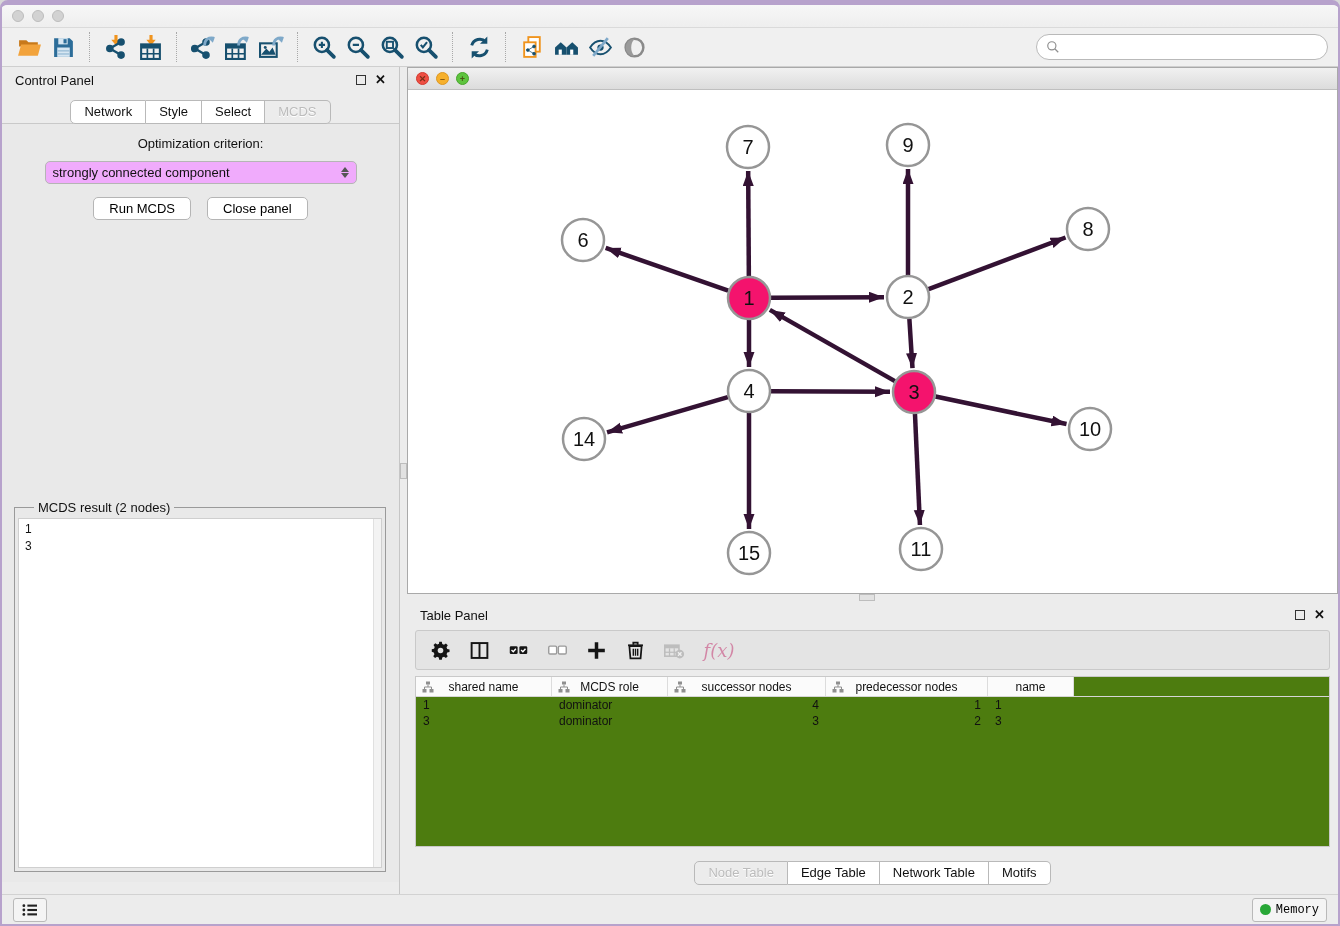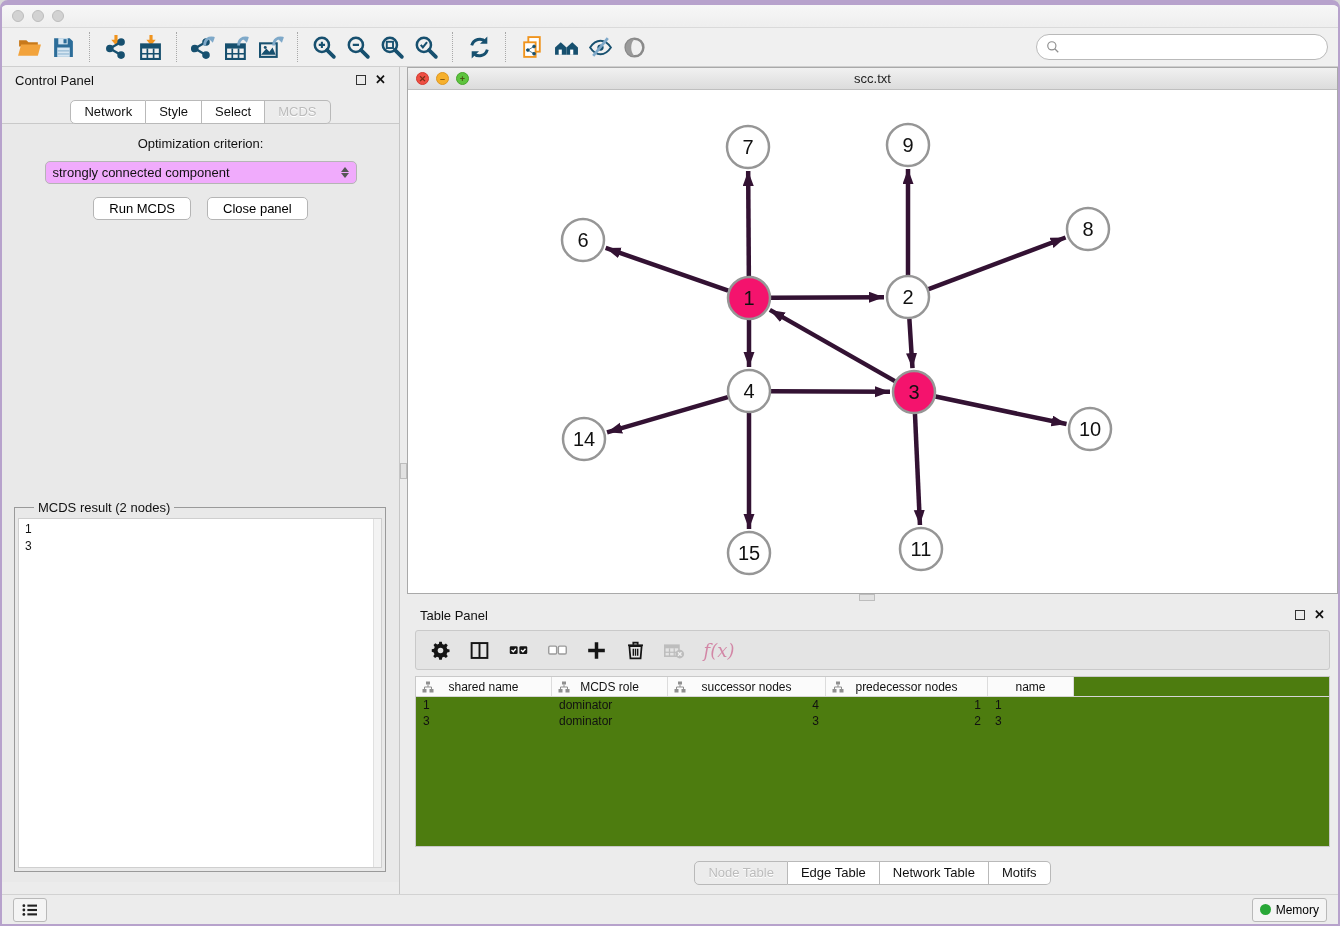--- a/index.html
+++ b/index.html
@@ -82,21 +82,21 @@
   .th{position:relative;display:flex;align-items:center;justify-content:center;font-size:12px;
       border-right:1px solid #dcdcdc;background:#fbfbfb;cursor:pointer;}
   .th .treeic{position:absolute;left:6px;width:12px;height:12px;}
   .th .treeic svg{width:100%;height:100%;display:block;}
   .trow{display:flex;height:16px;align-items:center;font-size:12px;cursor:default;}
   .td{padding:0 7px;overflow:hidden;white-space:nowrap;}
   .tp-tabs{margin:14px 0 9px;}
   
   .status{height:30px;border-top:1px solid #d2d2d2;display:flex;align-items:center;padding:0 11px;background:#ececec;}
   .sbtn{height:24px;background:#f4f4f4;border:1px solid #b9b9b9;border-radius:3px;display:flex;align-items:center;
-        justify-content:center;padding:0 7px;gap:5px;font-size:12px;font-family:Liberation Sans, sans-serif;cursor:pointer;}
+        justify-content:center;padding:0 7px;gap:5px;font-size:12px;font-family:Liberation Mono, monospace;cursor:pointer;}
   .mem-dot{width:11px;height:11px;border-radius:50%;background:#28a737;}
 </style>
 </head>
 <body>
 
 <div class="app">
 
   <div class="titlebar">
     <div class="lights">
       <span class="light"></span>
@@ -358,21 +358,20 @@
       </div>
 
     <div class="rightcol">
       <div class="netwin">
         <div class="netwin-tb">
           <div class="tl">
             <span class="red">✕</span>
             <span class="yel">–</span>
             <span class="grn">+</span>
           </div>
-          <div class="netwin-title">scc.txt</div>
         </div>
         <div class="canvas">
           <svg id="graph" viewBox="0 0 929 503" preserveAspectRatio="xMidYMid meet">
               <defs>
                 <marker id="arrow" markerUnits="userSpaceOnUse" markerWidth="16" markerHeight="12" refX="15" refY="5.5" orient="auto">
                   <path d="M0 0L15 5.5L0 11z" fill="#331233"></path>
                 </marker>
               </defs>
               <line x1="340.85430783059013" y1="186.00048241911261" x2="340.15893691208345" y2="80.99947372460441" stroke="#331233" stroke-width="4.5" marker-end="url(#arrow)"></line>
               <line x1="320.23121807335133" y1="200.7434376400866" x2="197.65685301088945" y2="157.91624984717825" stroke="#331233" stroke-width="4.5" marker-end="url(#arrow)"></line>

